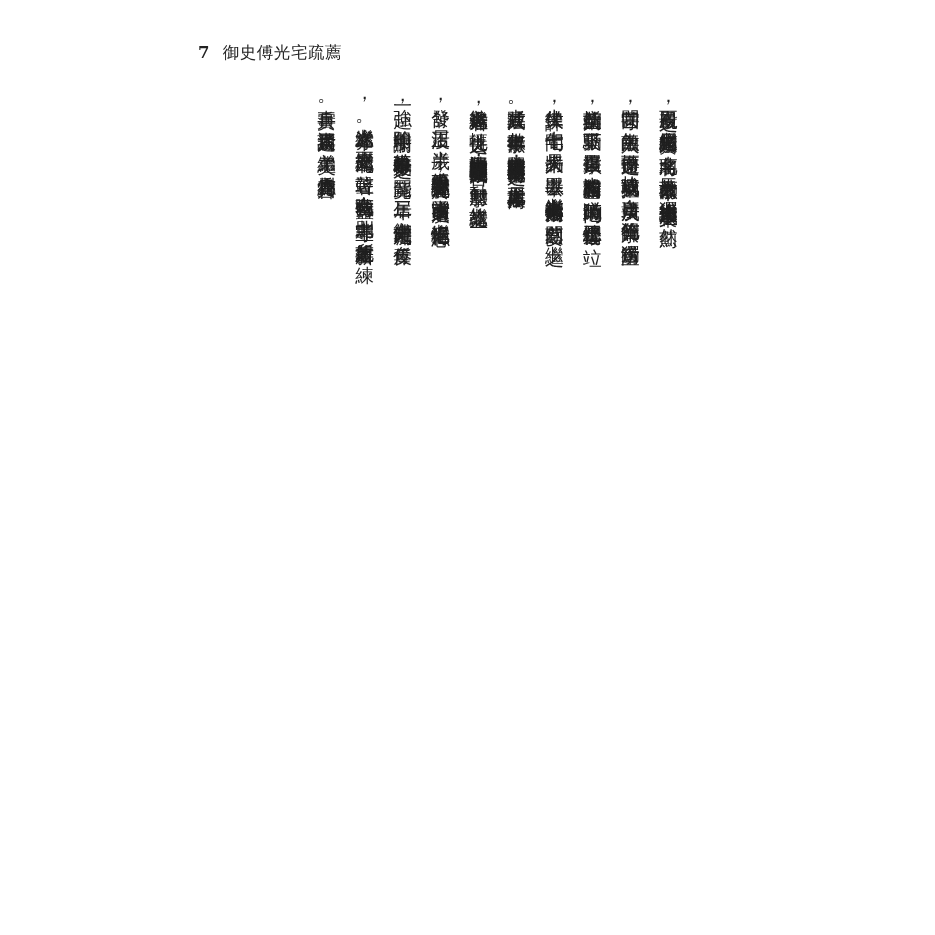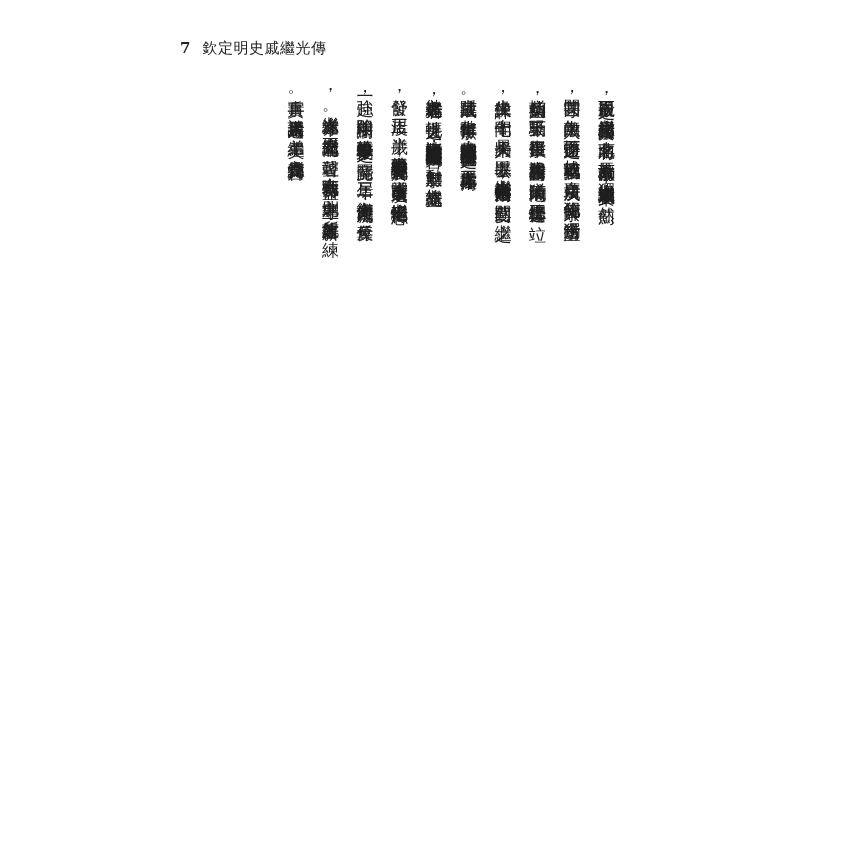--- a/index.html
+++ b/index.html
@@ -58,21 +58,21 @@
       white-space: nowrap;
       overflow: hidden;
       text-align: start;
     }
   </style>
 </head>
 <body>
 
 <div class="page-header">
   <span class="page-number">7</span>
-  <span class="page-title">欽定明史戚繼光傳</span>
+  <span class="page-title">御史傅光宅疏薦</span>
 </div>
 
 <div class="columns">
   <div class="col">視而殿最之，繼光用是頻蔭賚，南北名將，馬芳兪大猷前卒，獨繼光與遼東李成梁在，然薊</div>
   <div class="col">門守甚固，敵無由入，盡轉而之遼，故成梁擅戰功，自嘉靖庚戌，俺答犯京師，邊防獨重，</div>
   <div class="col">薊增兵益餉，騷動天下，復置昌平鎭，設大將與薊相唇齒，猶時躪內地，總督王忬楊選，竝</div>
   <div class="col">坐失律誅，十七年間。易大將十人，率以罪去，繼光在鎭十六年邊備修飭，薊門宴然。繼之</div>
   <div class="col">者踵其成法。數十年得無事。亦賴當國大臣徐階高拱張居正先後倚任之，居正尤事與商榷，</div>
   <div class="col">欲爲繼光難者，輒徙之去。諸督撫大臣如譚綸劉應節梁夢龍輩咸與善，動無掣肘，故繼光益</div>
   <div class="col">發舒，居正沒，半歲。給事中張鼎思言繼光不宜於北，當國者改之廣東，繼光悒悒不得志，</div>

